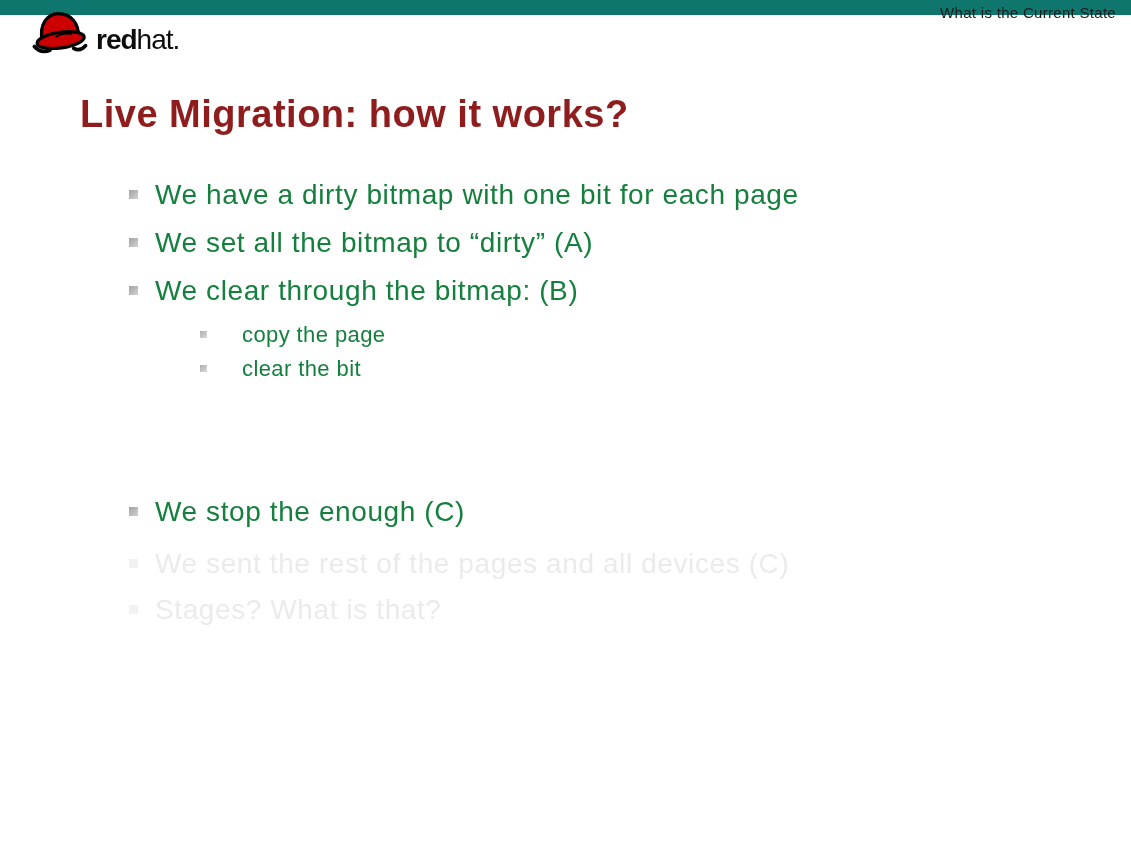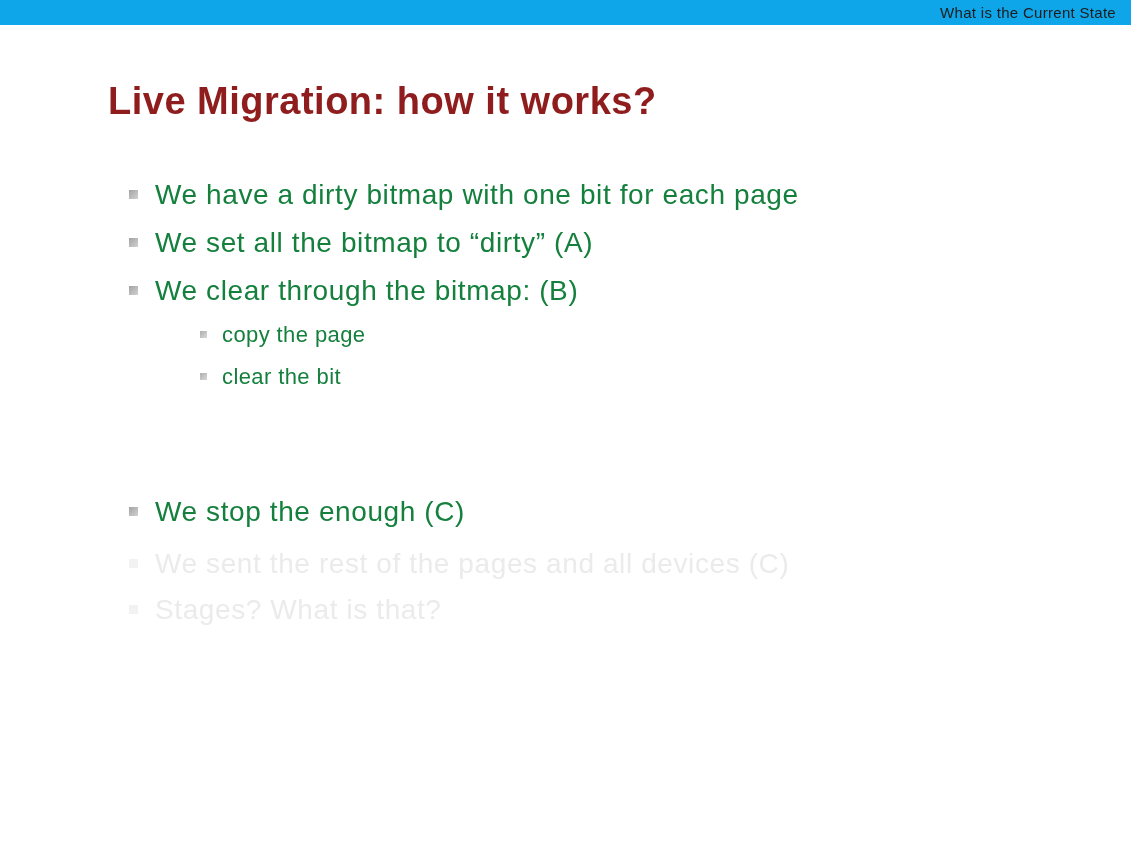--- a/index.html
+++ b/index.html
@@ -10,22 +10,22 @@
     position: relative; overflow: hidden;
   }
   .screen {
     position: absolute; inset: 0;
     background: #ffffff;
   }
 
   
   .topbar {
     position: absolute; left: 0; top: 0;
-    width: 1131px; height: 25px;
-    background: #0ea5e9;
+    width: 1131px; height: 15px;
+    background: #0f766e;
   }
   .topbar-text {
     position: absolute; right: 15px; top: 0;
     line-height: 25px; font-size: 15px;
     letter-spacing: 0.3px; color: #1c1c1c;
   }
 
   
   .logo {
     position: absolute; left: 28px; top: 6px;
@@ -35,67 +35,78 @@
   .logo-text {
     font-size: 28px; color: #0d0d0d;
     letter-spacing: -1px; margin-left: 4px;
     line-height: 1; padding-bottom: 2px;
   }
   .logo-text b { font-weight: 700; }
   .logo-text span { font-weight: 400; }
 
   
   .title {
-    position: absolute; left: 80px; top: 80px;
+    position: absolute; left: 80px; top: 93px;
     font-size: 38px; font-weight: 700;
     letter-spacing: 0.5px; color: #8f1d1d;
     white-space: nowrap;
-    margin-left: 28px;
   }
 
   
   .item { position: absolute; display: flex; align-items: flex-start; }
   .item .txt { white-space: pre-line; color: #15803d; }
 
   .l1 { left: 129px; }
   .l1 .txt { font-size: 28px; line-height: 42px; letter-spacing: 0.6px; margin-left: 17px; }
   .l1 .sq {
     width: 9px; height: 9px; margin-top: 16px; flex: 0 0 auto;
     background: linear-gradient(135deg, #a2a2a2, #d2d2d2);
   }
 
-  .l2 { left: 200px; }
+  .l2 { left: 200px; gap: 20px; }
   .l2 .txt { font-size: 22px; line-height: 31px; letter-spacing: 0.4px; margin-left: 15px; }
   .l2 .sq {
     width: 7px; height: 7px; margin-top: 12px; flex: 0 0 auto;
     background: linear-gradient(135deg, #aeaeae, #d8d8d8);
   }
 
   .faded .txt { color: #ebebeb; }
   .faded .sq { background: #f2f2f2; }
 
   .r1 { top: 174px; }
   .r2 { top: 222px; }
   .r3 { top: 270px; }
   .r4 { top: 319px; }
-  .r5 { top: 353px; margin-top: 8px; }
+  .r5 { top: 353px; }
   .r6 { top: 399px; }
   .r7 { top: 491px; }
   .r8 { top: 543px; }
   .r9 { top: 589px; }
 </style>
 </head>
 <body>
 
 <div class="screen">
 
   <div class="topbar">
     <span class="topbar-text">What is the Current State</span>
   </div>
 
+  <div class="logo">
+    <svg width="64" height="50" viewBox="0 0 70 54" aria-hidden="true">
+      <g transform="rotate(-8 35 32)">
+        <path d="M15 37 C13 14 27 7 36 8 C51 10 57 22 55 36 Z" fill="#cc0000" stroke="#000000" stroke-width="3.5"></path>
+        <ellipse cx="35" cy="37" rx="26" ry="8.5" fill="#cc0000" stroke="#000000" stroke-width="3.5"></ellipse>
+        <path d="M30 33 q8 -4 18 -1" fill="none" stroke="#000000" stroke-width="2"></path>
+      </g>
+      <path d="M7 44 q7 8 17 4" fill="none" stroke="#000000" stroke-width="4" stroke-linecap="round"></path>
+      <path d="M50 46 q7 4 13 -3" fill="none" stroke="#000000" stroke-width="4" stroke-linecap="round"></path>
+    </svg>
+    <span class="logo-text"><b>red</b><span>hat.</span></span>
+  </div>
 
   <h1 class="title">Live Migration: how it works?</h1>
 
   <div class="item l1 r1">
     <span class="sq"></span>
     <span class="txt">We have a dirty bitmap with one bit for each page</span>
   </div>
 
   <div class="item l1 r2">
     <span class="sq"></span>

